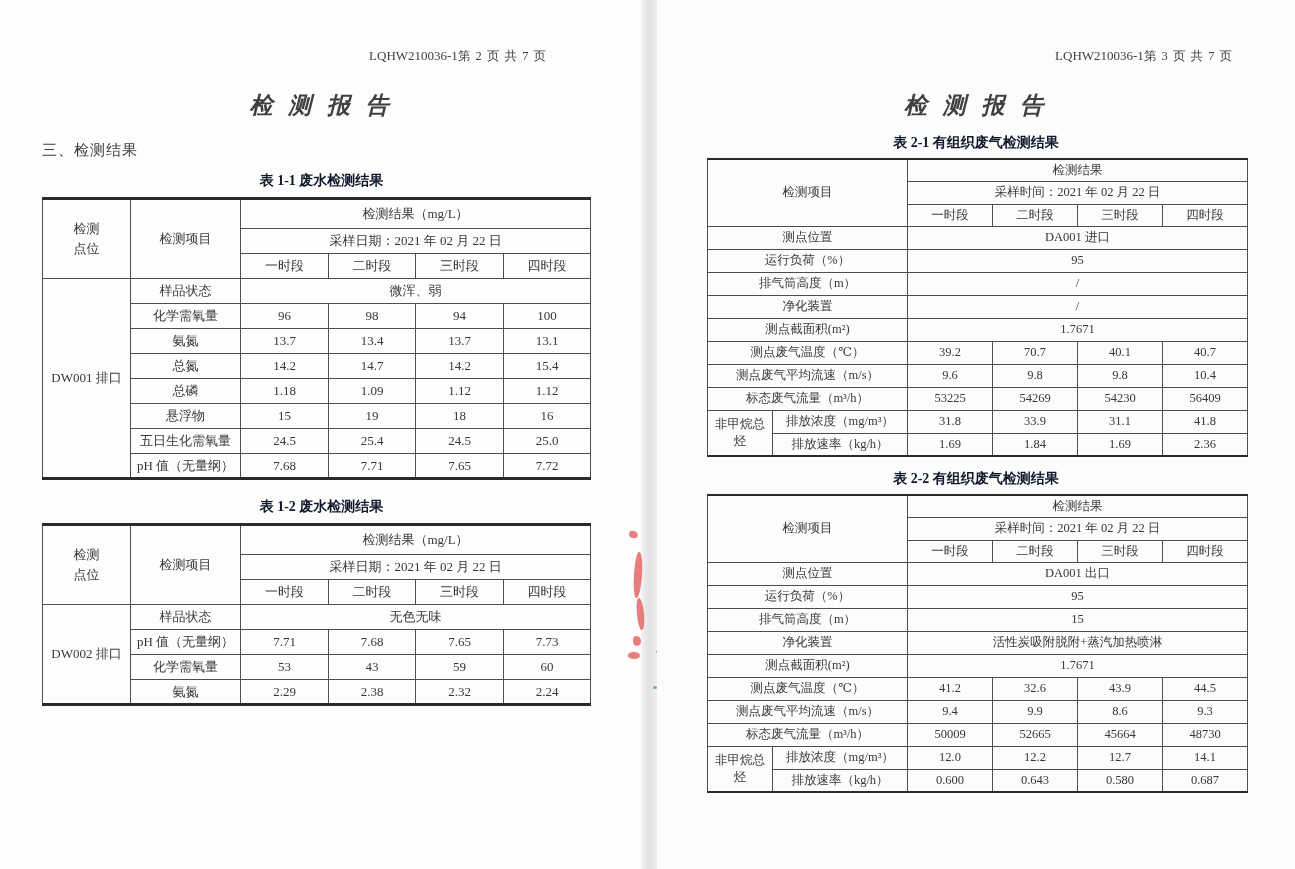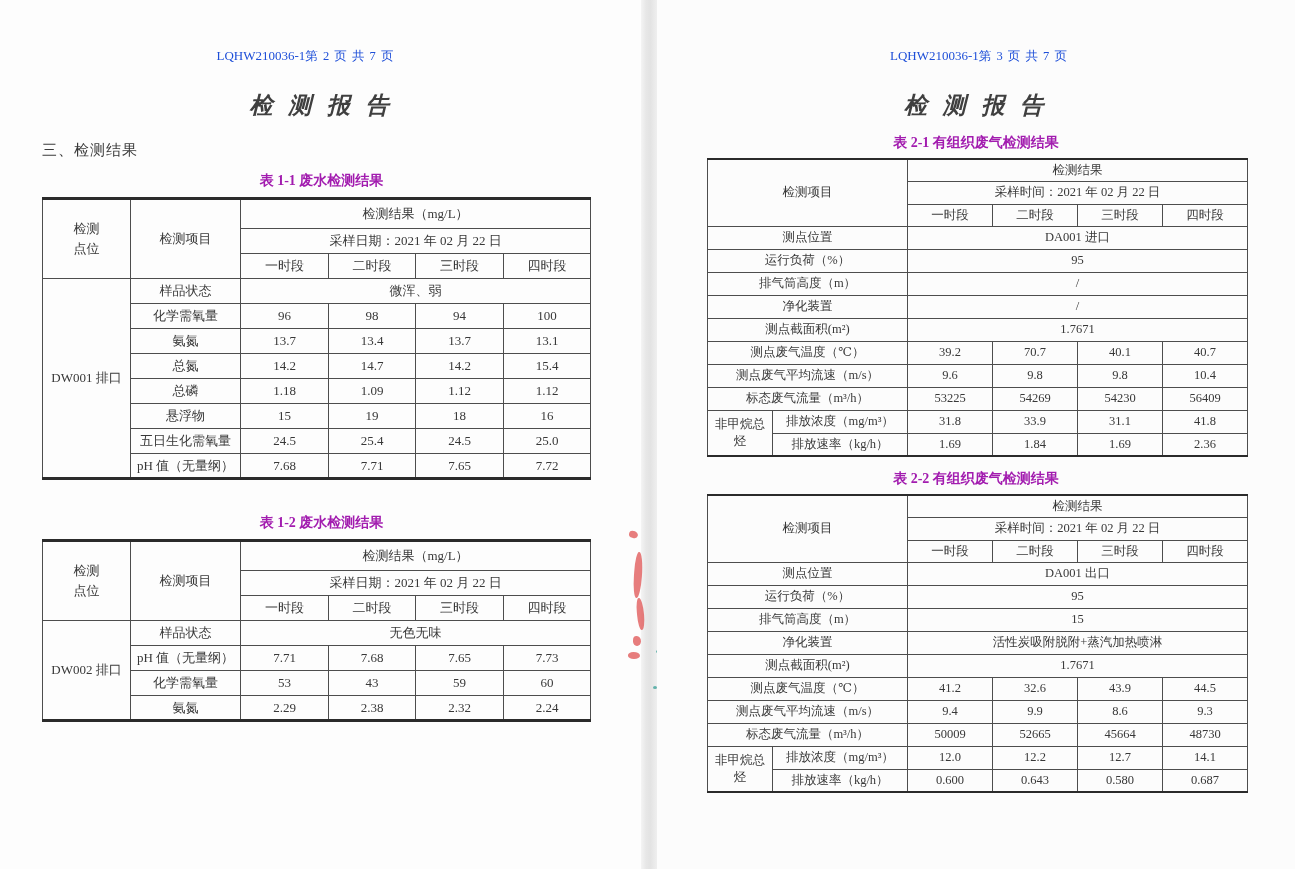--- a/index.html
+++ b/index.html
@@ -6,33 +6,33 @@
   html,body { width:1295px; height:869px; background:#ffffff; overflow:hidden;
               font-family:"Liberation Serif","DejaVu Serif",serif; color:#3b3b3b; }
   .scan { position:relative; width:1295px; height:869px; background:#ffffff; }
 
   .page { position:absolute; top:0; bottom:0; background:#fdfdfd; }
   .page-left  { left:0;    width:643px; }
   .page-right { left:657px; width:638px; background:#fcfcfc; }
   .gutter { position:absolute; top:0; bottom:0; left:641px; width:17px;
             background:linear-gradient(90deg,#f4f4f4 0%,#e7e7e7 30%,#e3e3e3 55%,#f1f1f1 100%); }
 
-  .hdr { display:flex; justify-content:center; font-size:13px; color:#1d4ed8; }
+  .hdr { display:flex; justify-content:flex-end; font-size:13px; color:#404040; }
   .page-left  .hdr { margin:48px 96px 0 64px; }
   .page-right .hdr { margin:48px 62px 0 68px; }
   .pageinfo { font-size:12.5px; letter-spacing:1px; }
 
   .report-title { text-align:center; font-size:23px; font-weight:bold; color:#3f3f3f;
                   letter-spacing:5px; margin-top:25px;font-style:italic; }
   .section-heading { font-size:15px; color:#3a3a3a; margin:20px 0 0 42px; letter-spacing:1px; }
 
-  .caption { text-align:center; font-weight:bold; font-size:14px; color:#a21caf; }
+  .caption { text-align:center; font-weight:bold; font-size:14px; color:#0f172a; }
   .page-left  .caption { margin-top:12px; margin-bottom:7px; }
   .page-right .caption { margin-top:13px; margin-bottom:6px; }
-  .caption.second { margin-top:34px; }
+  .caption.second { margin-top:18px; }
 
   table.tbl { border-collapse:collapse; table-layout:fixed; }
   .page-left  table.tbl { margin-left:42px; width:548px; border-top:3px solid #2b2b2b; border-bottom:3px solid #2b2b2b; }
   .page-right table.tbl { margin-left:50px; width:540px; border-top:2px solid #2b2b2b; border-bottom:2px solid #2b2b2b; }
   table.tbl td { border:1px solid #4d4d4d; text-align:center; vertical-align:middle;
                  padding:0 3px; color:#383838; }
   .t-left  td { height:25px; font-size:13px; }
   .t-right td { height:23px; font-size:12.5px; }
   td.hh30 { height:30px; }
   td.hh22 { height:22px;margin-top:11px; }

